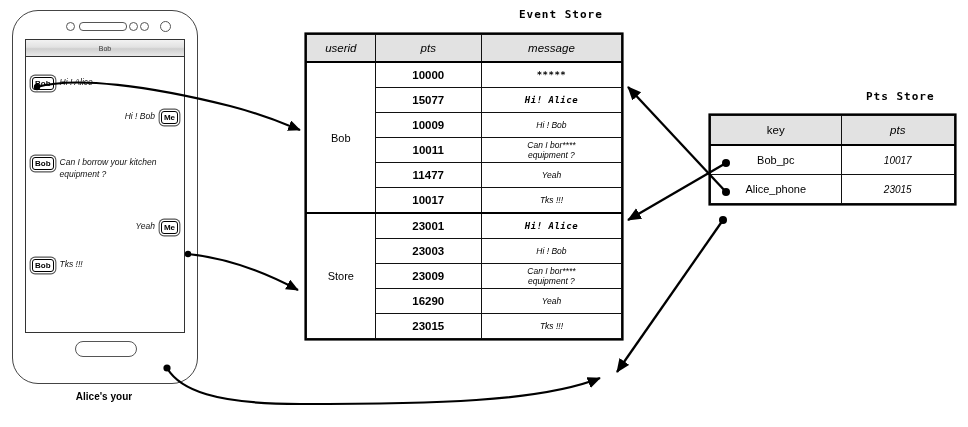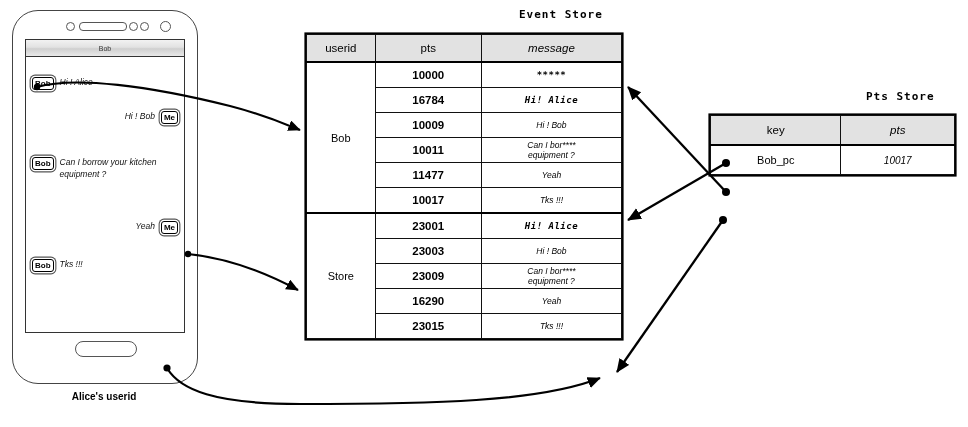--- a/index.html
+++ b/index.html
@@ -31,21 +31,21 @@
             border:1.4px solid #555;border-radius:8px;background:#fff;}
   #phone-caption{position:absolute;left:12px;top:391px;width:184px;text-align:center;
                  font-size:10px;font-weight:bold;}
 
   
   .tbl{position:absolute;border-collapse:collapse;background:#fff;}
   .tbl td,.tbl th{border:1px solid #111;padding:0;text-align:center;vertical-align:middle;}
   .tbl .hdr{background:#e2e2e2;font-weight:normal;}
 
   #event-store-table{left:306px;top:34px;width:316px;}
-  #event-store-table .hdr{height:26px;font-size:11.5px;}
+  #event-store-table .hdr{height:26px;font-size:11.5px;font-style:italic;}
   #event-store-table td{height:24px;}
   .col-userid{width:68px;font-size:11px;}
   .col-pts{width:106px;font-size:11.5px;font-weight:bold;}
   .col-msg{width:140px;font-size:8.5px;font-style:italic;}
   .enc{font-family:"DejaVu Sans Mono",monospace;font-weight:bold;font-style:italic;font-size:9px;letter-spacing:.5px;}
   .thick-top{border-top:2.2px solid #000 !important;}
   .outer{box-shadow:0 0 0 1.6px #000;}
 
   #pts-store-table{left:710px;top:115px;width:245px;}
   #pts-store-table .hdr{height:28px;font-size:11.5px;}
@@ -98,39 +98,39 @@
 
       <div class="msg" style="left:6px;top:202px;width:146px;">
         <span class="tagbox">Bob</span>
         <span class="msgtext">Tks !!!</span>
       </div>
 
     </div>
   </div>
   <div id="home-btn"></div>
 </div>
-<div id="phone-caption">Alice's userid</div>
+<div id="phone-caption">Alice's your</div>
 
 <div class="store-title" id="event-store-title">Event Store</div>
 
 <table class="tbl outer" id="event-store-table">
   <tbody>
       <tr>
     <th class="hdr col-userid">userid</th>
     <th class="hdr col-pts">pts</th>
     <th class="hdr col-msg">message</th>
   </tr>
 
   <tr>
     <td class="col-userid thick-top" rowspan="6">Bob</td>
     <td class="col-pts thick-top">10000</td>
     <td class="col-msg thick-top enc">*****</td>
   </tr>
   <tr>
-    <td class="col-pts">16784</td>
+    <td class="col-pts">15077</td>
     <td class="col-msg enc">Hi! Alice</td>
   </tr>
   <tr>
     <td class="col-pts">10009</td>
     <td class="col-msg">Hi ! Bob</td>
   </tr>
   <tr>
     <td class="col-pts">10011</td>
     <td class="col-msg" style="white-space:pre-line;line-height:10px;">Can I bor****
 equipment ?</td>
@@ -173,20 +173,24 @@
 
 <table class="tbl outer" id="pts-store-table">
   <tbody>
       <tr>
     <th class="hdr col-key">key</th>
     <th class="hdr col-ptsval">pts</th>
   </tr>
   <tr>
     <td class="col-key thick-top">Bob_pc</td>
     <td class="col-ptsval thick-top">10017</td>
+  </tr>
+  <tr>
+    <td class="col-key">Alice_phone</td>
+    <td class="col-ptsval">23015</td>
   </tr>
 </tbody>
   </table>
 
 <svg class="layer" viewBox="0 0 968 427">
   <defs>
     <marker id="arrowhead" markerWidth="7" markerHeight="7" refX="5.6" refY="2.6" orient="auto" markerUnits="strokeWidth">
       <path d="M0,0 L6,2.6 L0,5.2 z" fill="#000"></path>
     </marker>
   </defs>

